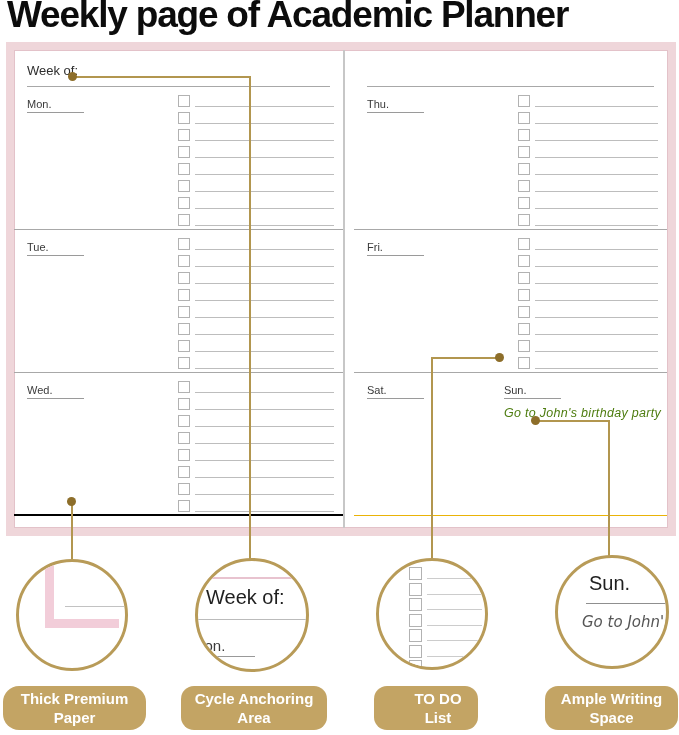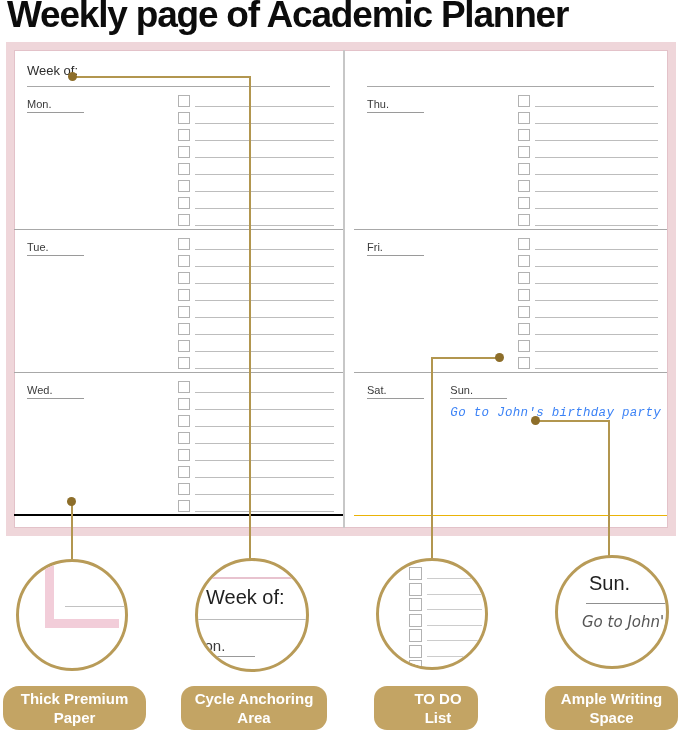--- a/index.html
+++ b/index.html
@@ -28,22 +28,22 @@
   .day-col{width:151px;padding-top:7px;box-sizing:border-box;}
   .day-label{display:inline-block;min-width:57px;font-size:11px;color:#3a3a3a;
              border-bottom:1px solid #9a9a9a;padding-bottom:2px;}
   .todo-col{flex:1;padding-top:5px;}
   .todo-row{position:relative;height:17px;}
   .todo-box{position:absolute;left:0;top:3px;width:10px;height:10px;border:1px solid #b2b2b2;background:#fff;}
   .todo-line{position:absolute;left:17px;right:3px;top:14px;border-top:1px solid #bdbdbd;}
 
   .weekend{display:flex;height:143px;box-sizing:border-box;border-bottom:1px solid #eab308;padding:0 6px 0 13px;}
   .sun-col{flex:1;padding-top:7px;}
-  .handwriting{margin-top:7px;font-family:Liberation Mono, monospace;font-style:italic;
-               font-size:12.5px;color:#3b82f6;letter-spacing:.3px;white-space:nowrap;}
+  .handwriting{margin-top:7px;font-family:Liberation Sans, sans-serif;font-style:italic;
+               font-size:12.5px;color:#4d7c0f;letter-spacing:.3px;white-space:nowrap;}
 
   
   .gline{position:absolute;background:#b2964f;z-index:5;}
   .gdot{position:absolute;width:9px;height:9px;border-radius:50%;background:#8d6e2a;z-index:6;}
 
   
   .callout-circle{position:absolute;box-sizing:border-box;border:3px solid #b89b58;border-radius:50%;
                   background:#fff;overflow:hidden;z-index:7;}
   .corner-l{position:absolute;left:26px;top:-8px;width:74px;height:74px;box-sizing:border-box;
             border-left:9px solid #f2cdd9;border-bottom:9px solid #f2cdd9;}

